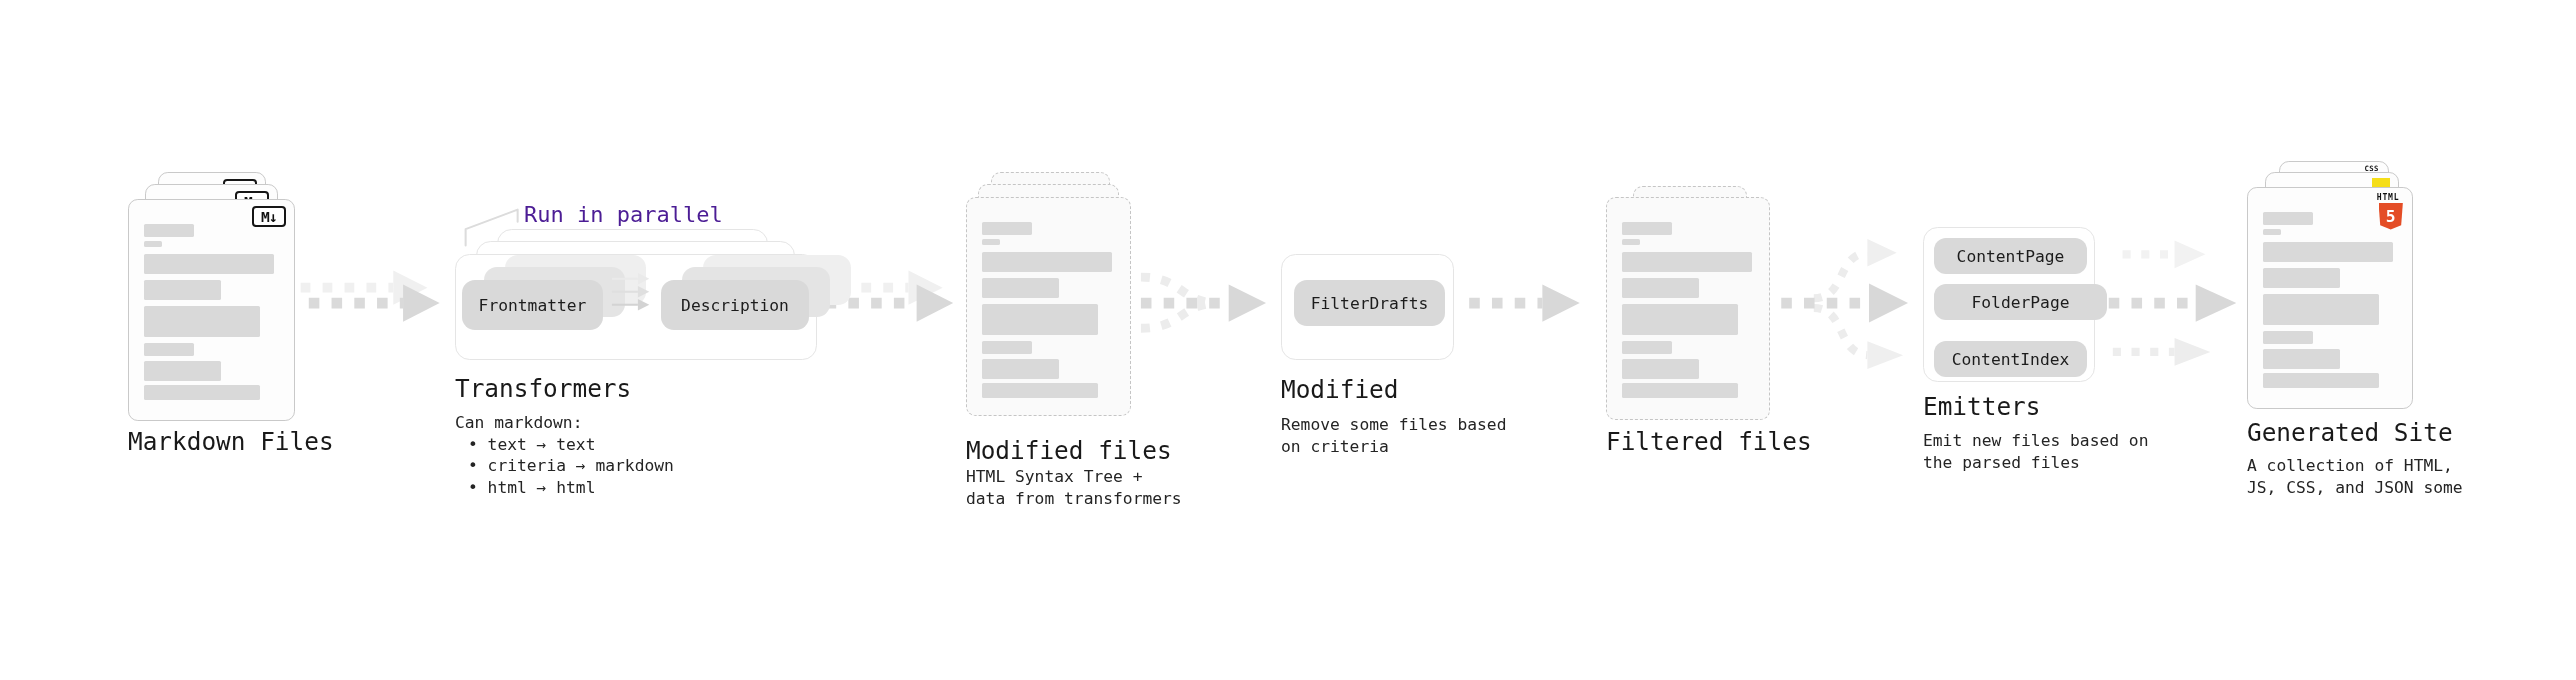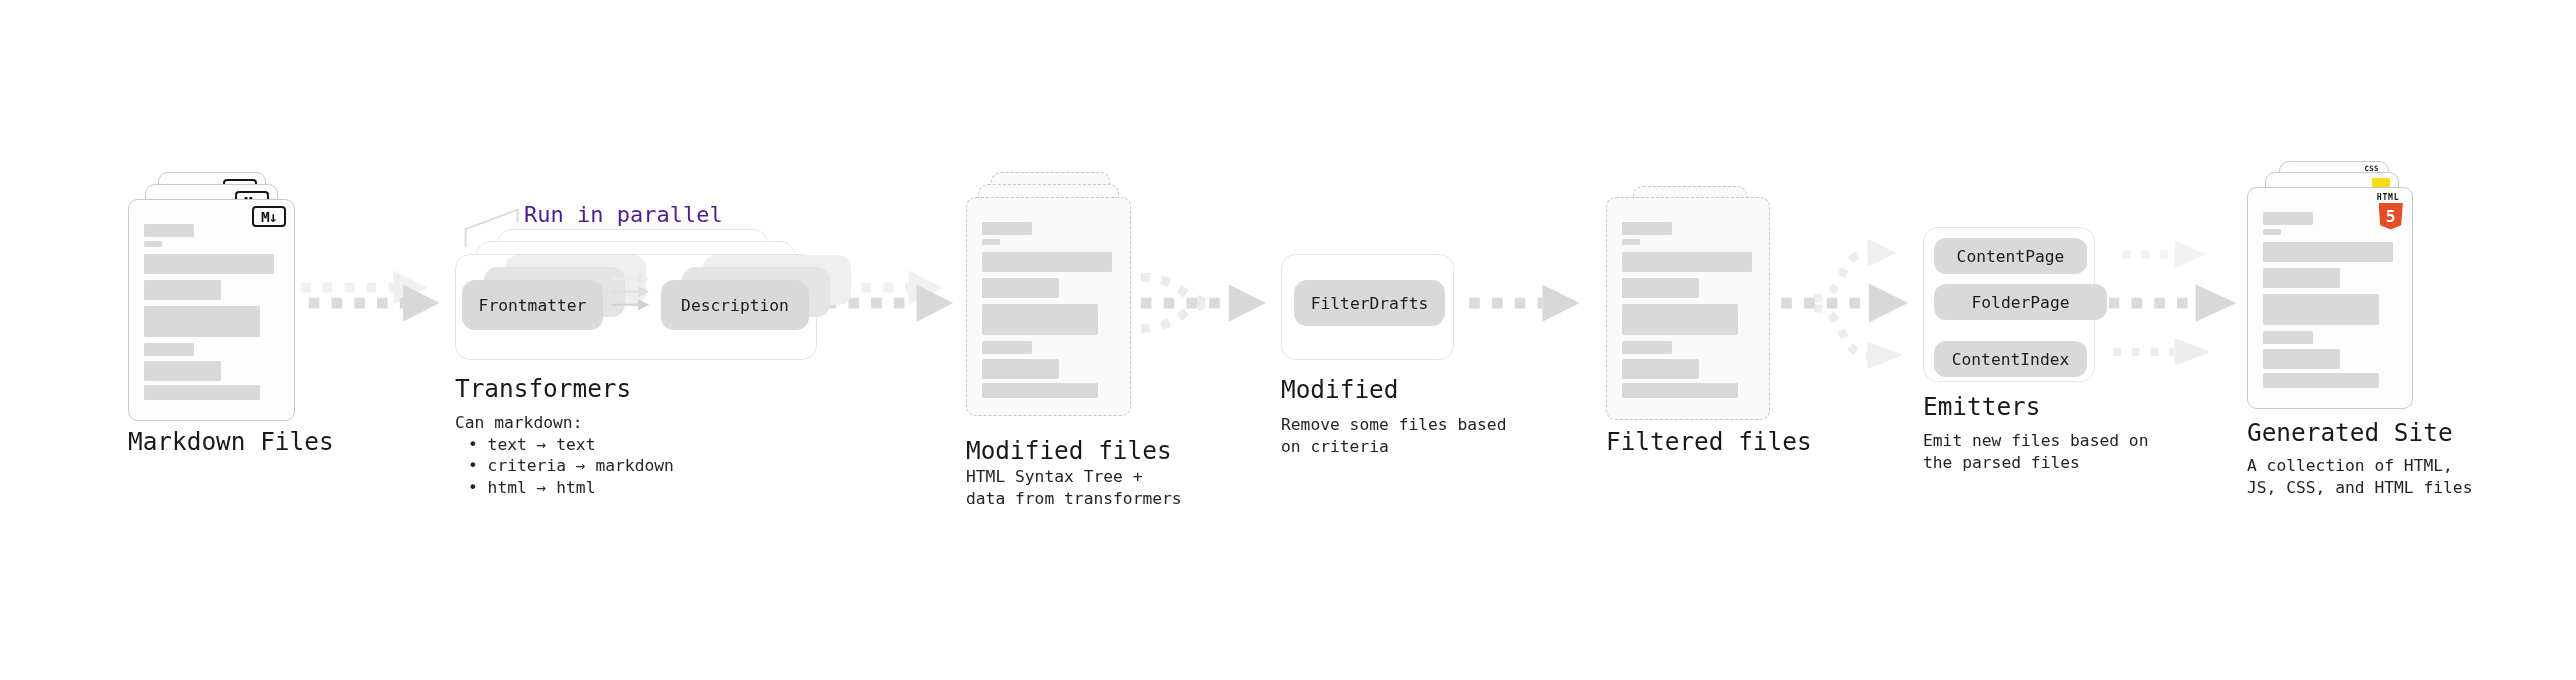--- a/index.html
+++ b/index.html
@@ -233,21 +233,21 @@
       <div class="bar b3"></div>
       <div class="bar b4"></div>
       <div class="bar b5"></div>
       <div class="bar b6"></div>
       <div class="bar b7"></div>
       <div class="bar b8"></div>
     </div>
     <div class="stage-title" style="left:2247px;top:418px;">Generated Site</div>
     <div class="stage-desc" style="left:2247px;top:455px;">
       <div>A collection of HTML,</div>
-      <div>JS, CSS, and HTML files</div>
+      <div>JS, CSS, and JSON some</div>
     </div>
   </div>
 
   <svg class="overlay top" width="2576" height="681" viewBox="0 0 3170 838">
     <g>
       <polyline points="573,302 573,282 637,258 637,273" fill="none" stroke="#dcdcdc" stroke-width="2.5" stroke-linejoin="round" stroke-linecap="round"></polyline>
     </g>
     <g>
       <line x1="753" y1="343" x2="785" y2="343" stroke="#eaeaea" stroke-width="2.5"></line>
       <polygon points="785,336 799,343 785,350" fill="#eaeaea"></polygon>

